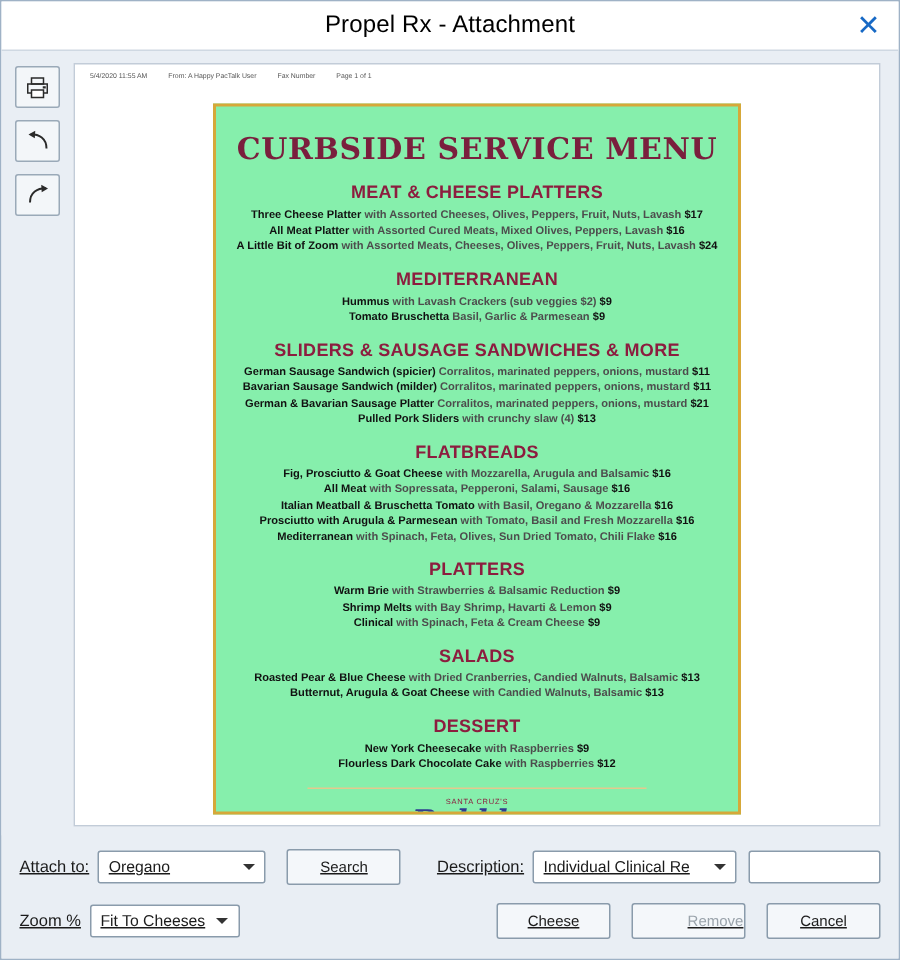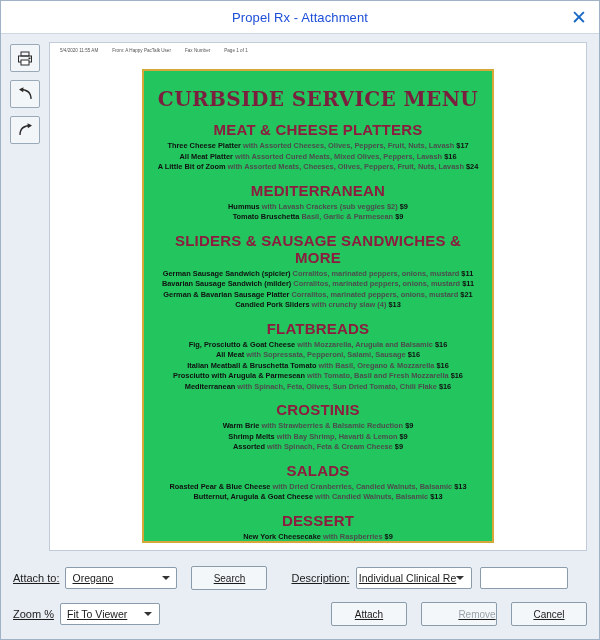--- a/index.html
+++ b/index.html
@@ -30,22 +30,22 @@
     height: 32px;
     background: #ffffff;
     border-bottom: 1px solid #cfd8e2;
     display: flex;
     align-items: center;
     justify-content: center;
     position: relative;
     flex: 0 0 auto;
   }
   .titlebar .title {
-    font-size: 13px;
-    color: #1d4ed8;
+    font-size: 16px;
+    color: #000000;
     letter-spacing: .1px;
   }
   .close-btn {
     position: absolute;
     right: 6px; top: 3px;
     width: 28px; height: 26px;
     display: flex; align-items: center; justify-content: center;
     color: #1769c5;
     font-size: 19px;
     line-height: 1;
@@ -103,41 +103,41 @@
     white-space: nowrap;
   }
   
   .page {
     position: absolute;
     left: 50%;
     transform: translateX(-50%);
     top: 26px;
     width: 352px;
     height: 474px;
-    background: #22c55e;
+    background: #86efac;
     border: 2px solid #d6a839;
     box-sizing: border-box;
     padding: 10px 12px 6px 12px;
     overflow: hidden;
   }
   .menu-title {
     text-align: center;
     color: #7a1f3d;
     font-family: "DejaVu Serif", serif;
     font-weight: bold;
     font-size: 20px;
     letter-spacing: .4px;
     margin: 6px 0 10px 0;
     white-space: nowrap;
   }
   .sec-head {
     text-align: center;
     color: #8c1d3f;
     font-weight: bold;
-    font-size: 15px;
+    font-size: 12px;
     letter-spacing: .2px;
     margin: 9px 0 3px 0;
   }
   .item {
     text-align: center;
     font-size: 7.4px;
     line-height: 10.5px;
     color: #2a2a2a;
     white-space: nowrap;
     overflow: hidden;
@@ -214,21 +214,21 @@
     font-size: 7px;
   }
   .select .caret::before {
     content: "";
     border-left: 4px solid transparent;
     border-right: 4px solid transparent;
     border-top: 4px solid #333;
   }
   #attach-to-select { width: 112px; }
   #zoom-select { width: 100px; }
-  #description-select { width: 116px; justify-content: center; }
+  #description-select { width: 136px; }
   .btn {
     height: 24px;
     min-width: 76px;
     background: #f4f7fa;
     border: 1px solid #8a9bab;
     border-radius: 2px;
     font-size: 10px;
     color: #1b1b1b;
     display: flex;
     align-items: center;
@@ -306,31 +306,31 @@
             <div class="item"><b>Three Cheese Platter</b><span class="desc"> with Assorted Cheeses, Olives, Peppers, Fruit, Nuts, Lavash </span><b>$17</b></div>
             <div class="item"><b>All Meat Platter</b><span class="desc"> with Assorted Cured Meats, Mixed Olives, Peppers, Lavash </span><b>$16</b></div>
             <div class="item"><b>A Little Bit of Zoom</b><span class="desc"> with Assorted Meats, Cheeses, Olives, Peppers, Fruit, Nuts, Lavash </span><b>$24</b></div>
             <div class="sec-head">MEDITERRANEAN</div>
             <div class="item"><b>Hummus</b><span class="desc"> with Lavash Crackers (sub veggies $2) </span><b>$9</b></div>
             <div class="item"><b>Tomato Bruschetta</b><span class="desc"> Basil, Garlic &amp; Parmesean </span><b>$9</b></div>
             <div class="sec-head">SLIDERS &amp; SAUSAGE SANDWICHES &amp; MORE</div>
             <div class="item"><b>German Sausage Sandwich (spicier)</b><span class="desc"> Corralitos, marinated peppers, onions, mustard </span><b>$11</b></div>
             <div class="item"><b>Bavarian Sausage Sandwich (milder)</b><span class="desc"> Corralitos, marinated peppers, onions, mustard </span><b>$11</b></div>
             <div class="item"><b>German &amp; Bavarian Sausage Platter</b><span class="desc"> Corralitos, marinated peppers, onions, mustard </span><b>$21</b></div>
-            <div class="item"><b>Candied Pork Sliders</b><span class="desc"> with crunchy slaw (4) </span><b>$13</b></div>
+            <div class="item"><b>Pulled Pork Sliders</b><span class="desc"> with crunchy slaw (4) </span><b>$13</b></div>
             <div class="sec-head">FLATBREADS</div>
             <div class="item"><b>Fig, Prosciutto &amp; Goat Cheese</b><span class="desc"> with Mozzarella, Arugula and Balsamic </span><b>$16</b></div>
             <div class="item"><b>All Meat</b><span class="desc"> with Sopressata, Pepperoni, Salami, Sausage </span><b>$16</b></div>
             <div class="item"><b>Italian Meatball &amp; Bruschetta Tomato</b><span class="desc"> with Basil, Oregano &amp; Mozzarella </span><b>$16</b></div>
             <div class="item"><b>Prosciutto with Arugula &amp; Parmesean</b><span class="desc"> with Tomato, Basil and Fresh Mozzarella </span><b>$16</b></div>
             <div class="item"><b>Mediterranean</b><span class="desc"> with Spinach, Feta, Olives, Sun Dried Tomato, Chili Flake </span><b>$16</b></div>
-            <div class="sec-head">CROSTINIS</div>
+            <div class="sec-head">PLATTERS</div>
             <div class="item"><b>Warm Brie</b><span class="desc"> with Strawberries &amp; Balsamic Reduction </span><b>$9</b></div>
             <div class="item"><b>Shrimp Melts</b><span class="desc"> with Bay Shrimp, Havarti &amp; Lemon </span><b>$9</b></div>
-            <div class="item"><b>Assorted</b><span class="desc"> with Spinach, Feta &amp; Cream Cheese </span><b>$9</b></div>
+            <div class="item"><b>Clinical</b><span class="desc"> with Spinach, Feta &amp; Cream Cheese </span><b>$9</b></div>
             <div class="sec-head">SALADS</div>
             <div class="item"><b>Roasted Pear &amp; Blue Cheese</b><span class="desc"> with Dried Cranberries, Candied Walnuts, Balsamic </span><b>$13</b></div>
             <div class="item"><b>Butternut, Arugula &amp; Goat Cheese</b><span class="desc"> with Candied Walnuts, Balsamic </span><b>$13</b></div>
             <div class="sec-head">DESSERT</div>
             <div class="item"><b>New York Cheesecake</b><span class="desc"> with Raspberries </span><b>$9</b></div>
             <div class="item"><b>Flourless Dark Chocolate Cake</b><span class="desc"> with Raspberries </span><b>$12</b></div>
           </div>
         <div class="divider"></div>
         <div class="logo">
           <div class="top">SANTA CRUZ'S</div>
@@ -356,24 +356,24 @@
         <span>Individual Clinical Re</span>
         <span class="caret"></span>
       </div>
       <div class="gap8"></div>
       <div class="textbox"></div>
     </div>
 
     <div class="row second">
       <div class="lbl">Zoom %</div>
       <div class="select" id="zoom-select">
-        <span>Fit To Viewer</span>
+        <span>Fit To Cheeses</span>
         <span class="caret"></span>
       </div>
       <div class="spacer"></div>
-      <div class="btn">Attach</div>
+      <div class="btn">Cheese</div>
       <div class="gap14"></div>
       <div class="btn disabled">Remove</div>
       <div class="gap14"></div>
       <div class="btn">Cancel</div>
     </div>
   </div>
 </div>
 
 </body></html>

